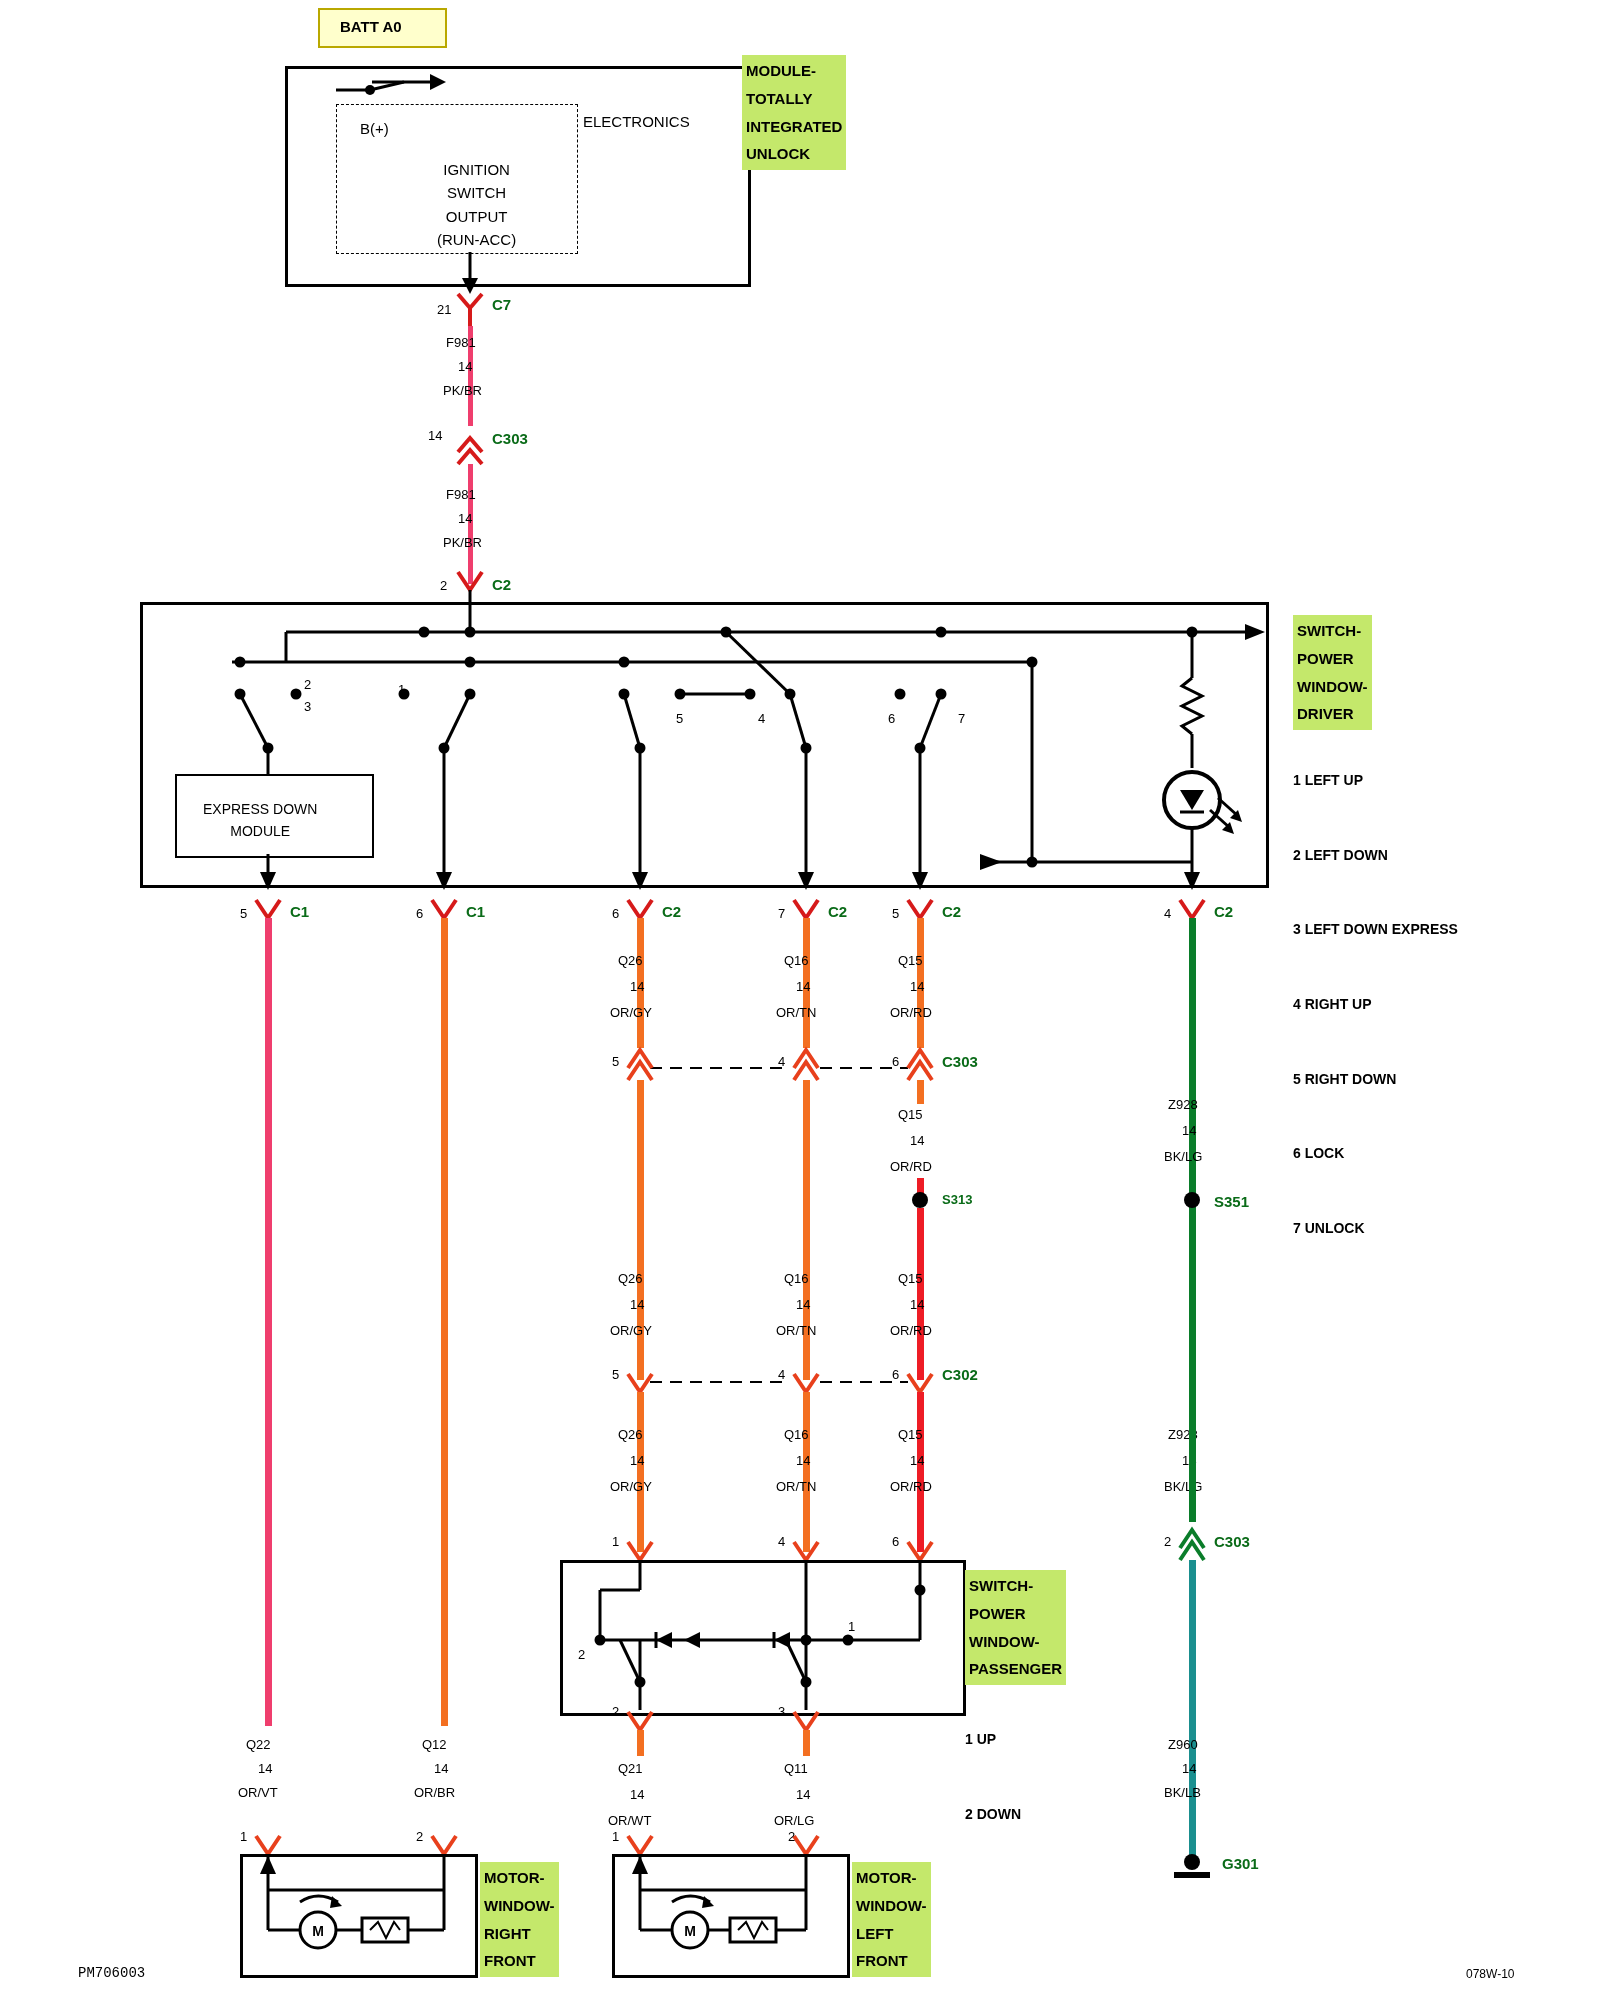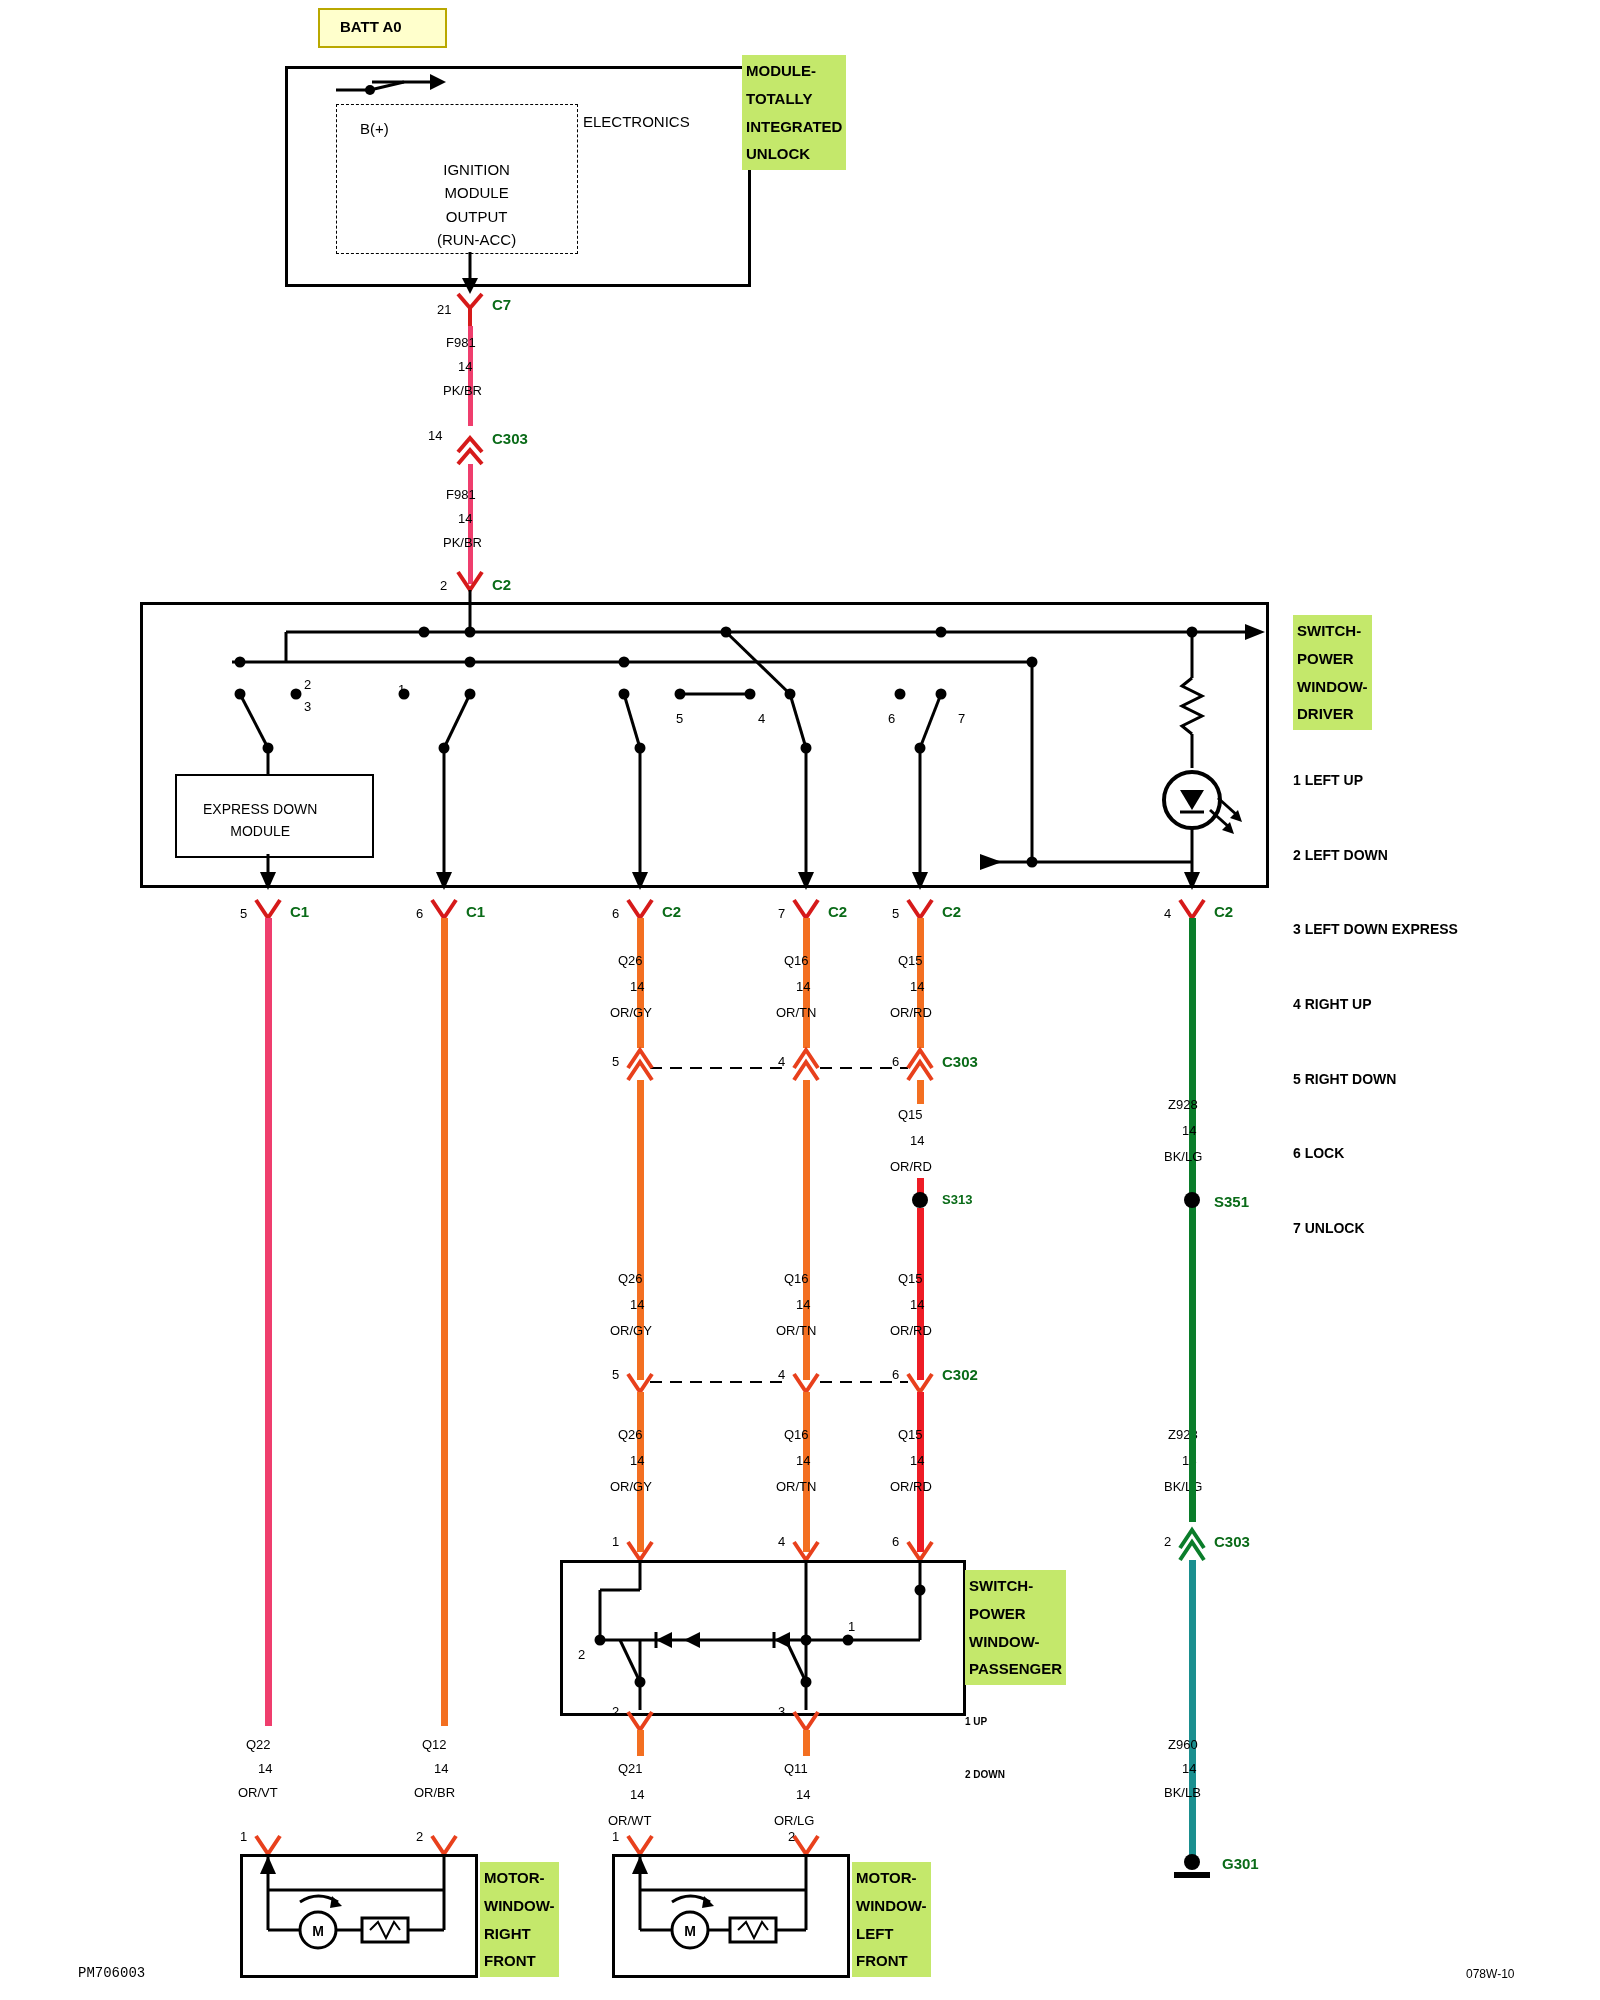--- a/index.html
+++ b/index.html
@@ -22,21 +22,21 @@
 <div id="sheet">
 
   <div class="boxthin" style="left:318px;top:8px;width:125px;height:36px;border:2px solid #b9a800;background:#ffffcc;"></div>
   <div class="t b" style="left:340px;top:18px;font-size:15px;">BATT A0</div>
 
   <div class="box" style="left:285px;top:66px;width:460px;height:215px;"></div>
   <div class="dash" style="left:336px;top:104px;width:240px;height:148px;"></div>
   <div class="t" style="left:360px;top:120px;font-size:15px;">B(+)</div>
   <div class="t" style="left:583px;top:113px;font-size:15px;">ELECTRONICS</div>
   <div class="t" style="left:437px;top:158px;font-size:15px;text-align:center;line-height:1.55;">IGNITION
-MODULE
+SWITCH
 OUTPUT
 (RUN-ACC)</div>
 
   <div class="t hl" style="left:742px;top:55px;font-size:15px;line-height:1.85;padding:2px 4px;">MODULE-
 TOTALLY
 INTEGRATED
 UNLOCK</div>
 
   <svg style="left:0;top:0;width:1600px;height:2000px;">
 
@@ -312,21 +312,21 @@
   </svg>
   <div class="t" style="left:612px;top:1535px;">1</div>
   <div class="t" style="left:778px;top:1535px;">4</div>
   <div class="t" style="left:892px;top:1535px;">6</div>
 
   <div class="box" style="left:560px;top:1560px;width:400px;height:150px;"></div>
   <div class="t hl" style="left:965px;top:1570px;font-size:15px;line-height:1.85;padding:2px 4px;">SWITCH-
 POWER
 WINDOW-
 PASSENGER</div>
-  <div class="t" style="left:965px;top:1677px;font-size:10px;line-height:1.78;font-weight:bold;">
+  <div class="t" style="left:965px;top:1677px;font-size:14px;line-height:1.78;font-weight:bold;">
     <div>1 UP</div>
     <div>2 DOWN</div>
   </div>
 
   <svg style="left:0;top:0;width:1600px;height:2000px;">
 
     <line x1="640" y1="1560" x2="640" y2="1590" stroke="#000" stroke-width="3"></line>
     <line x1="806" y1="1560" x2="806" y2="1590" stroke="#000" stroke-width="3"></line>
     <line x1="920" y1="1560" x2="920" y2="1590" stroke="#000" stroke-width="3"></line>
 

